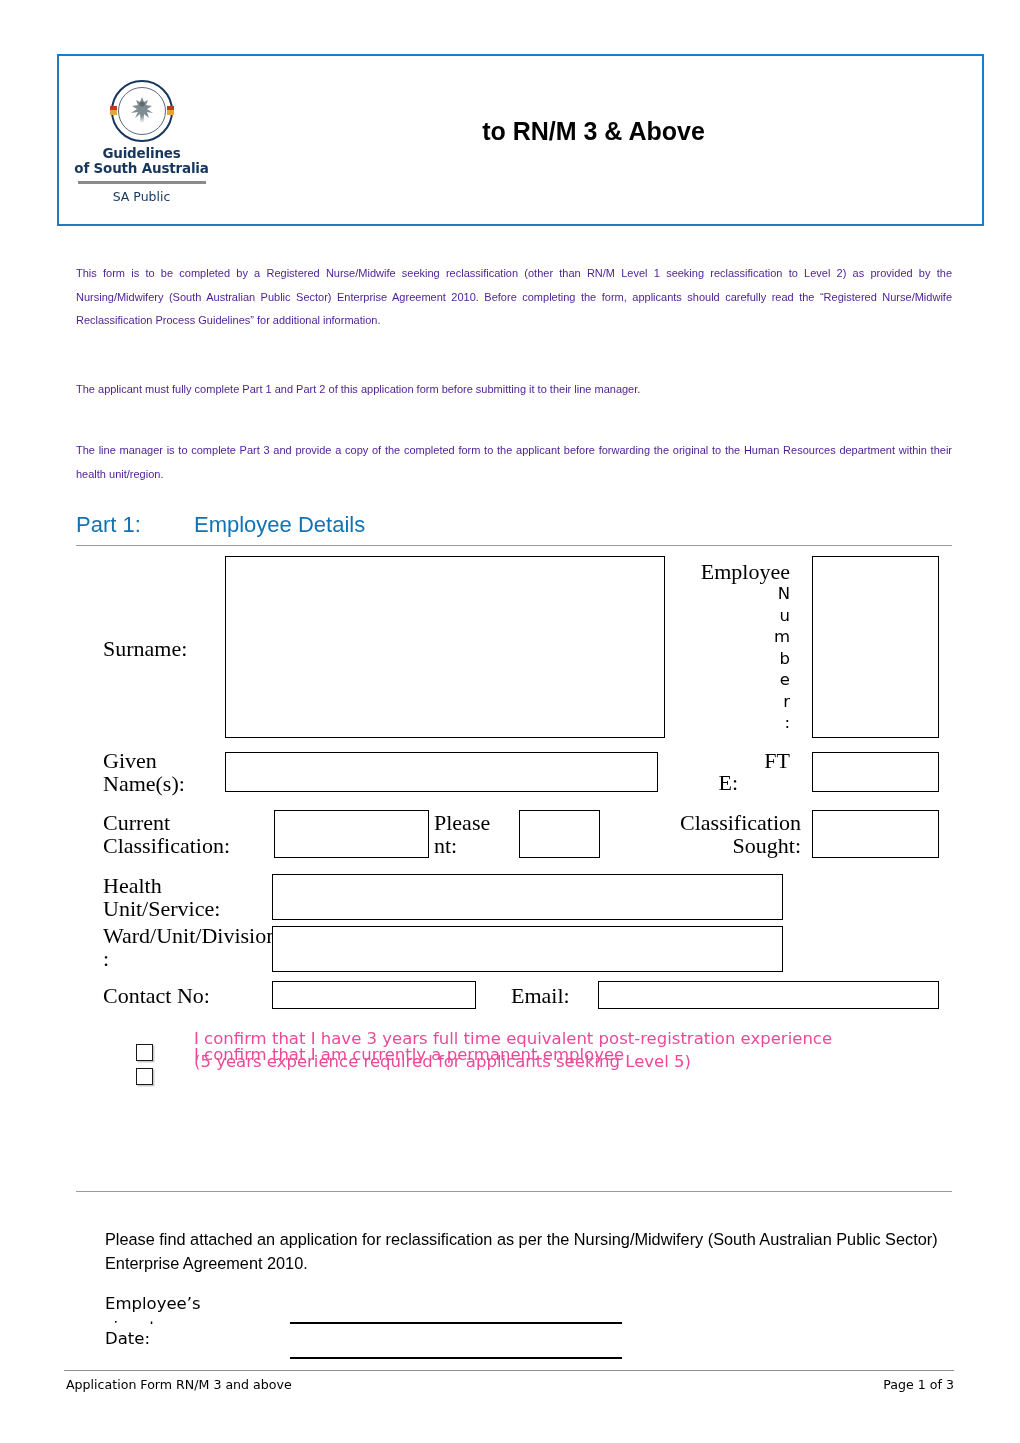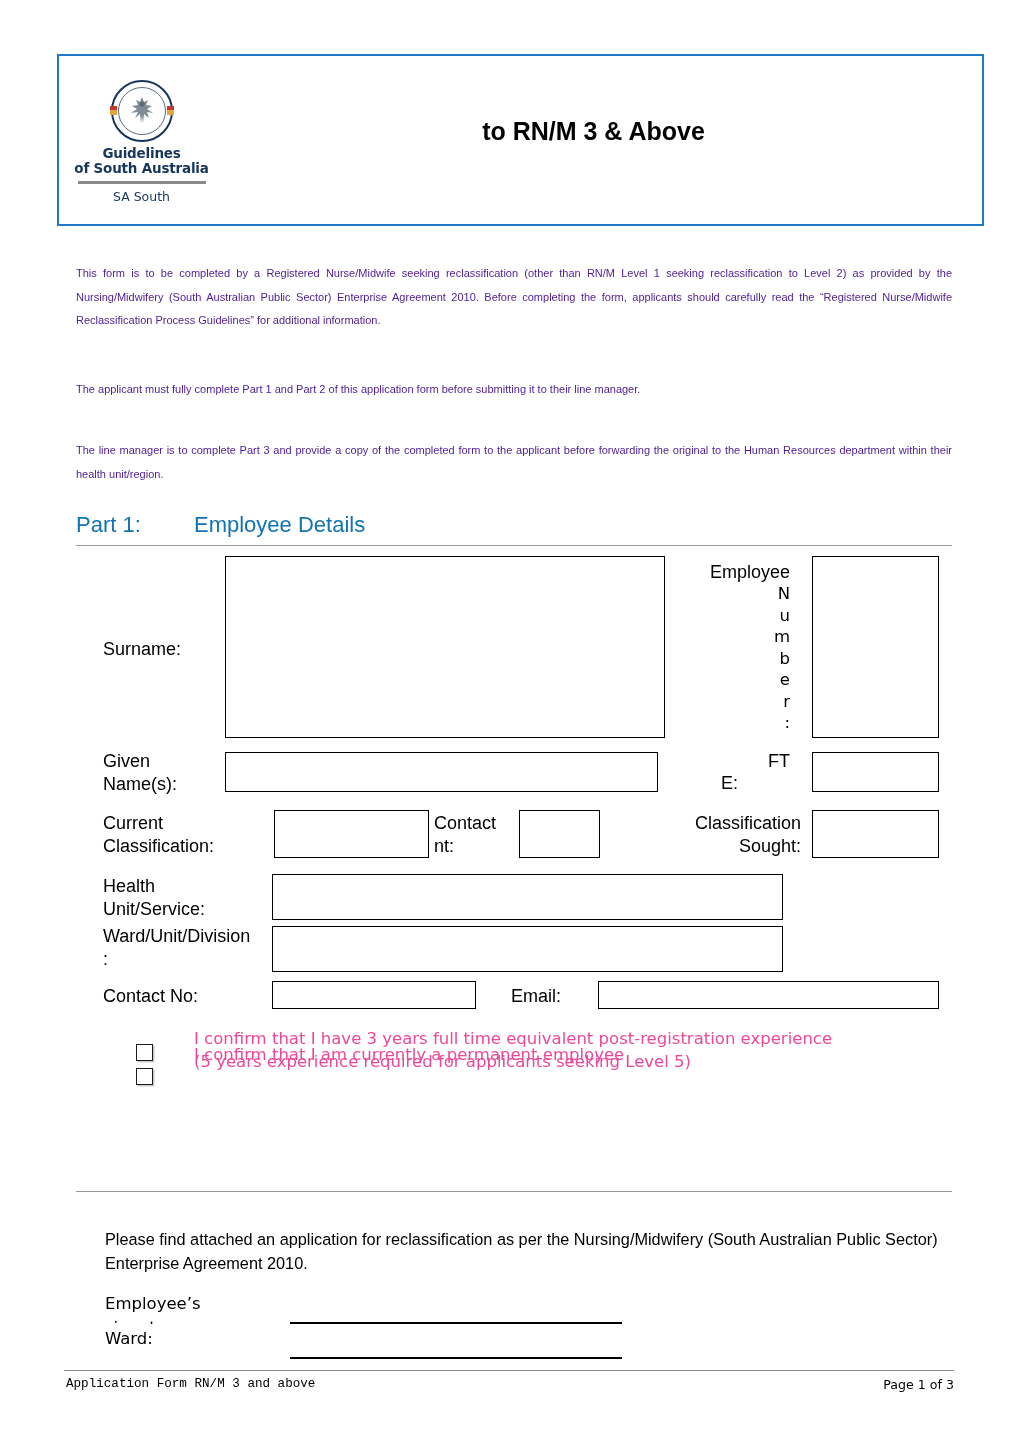--- a/index.html
+++ b/index.html
@@ -138,22 +138,22 @@
     left: 76px;
     top: 1191px;
     width: 876px;
     height: 1px;
     background: #9a9a9a;
   }
 
   
   .lbl {
     position: absolute;
-    font-family: Liberation Sans, sans-serif;
-    font-size: 18px;
+    font-family: Liberation Serif, serif;
+    font-size: 22px;
     line-height: 22.5px;
     color: #000000;
     white-space: pre-line;
   }
   .lbl.right { text-align: right; }
   .fbox {
     position: absolute;
     border: 1.6px solid #000000;
     background: #ffffff;
   }
@@ -236,21 +236,21 @@
     height: 1px;
     background: #8d8d8d;
   }
   .footer-left, .footer-right {
     position: absolute;
     top: 1377px;
     font-family: "DejaVu Sans", sans-serif;
     font-size: 12.6px;
     color: #000000;
   }
-  .footer-left  { left: 66px; font-family: Liberation Mono, monospace; }
+  .footer-left  { left: 66px; }
   .footer-right { right: 66px; }
 </style>
 </head>
 <body>
 
 <div class="header-banner">
 
   <div class="logo-block">
     <div class="crest">
       <div class="crest-ring"></div>
@@ -258,21 +258,21 @@
       <div class="crest-swatch left"></div>
       <div class="crest-swatch right"></div>
       <svg class="crest-bird" viewBox="0 0 28 32">
         <path d="M14 3 L12 8 L8 6 L10 11 L4 12 L9 15 L3 19 L10 18 L7 24 L12 20 L13 29 L14 22 L15 29 L16 20 L21 24 L19 18 L25 19 L19 15 L24 12 L18 11 L20 6 L16 8 Z" fill="#7f8c93"></path>
         <circle cx="14" cy="10" r="2.6" fill="#5d6a70"></circle>
       </svg>
     </div>
     <div class="gov-line">Guidelines</div>
     <div class="gov-line">of South Australia</div>
     <div class="gov-rule"></div>
-    <div class="sahealth-line">SA South</div>
+    <div class="sahealth-line">SA Public</div>
   </div>
 
   <div class="banner-title">
     <div>to RN/M 3 &amp; Above</div>
   </div>
 </div>
 
 <div class="intro" id="intro-1">This form is to be completed by a Registered Nurse/Midwife seeking reclassification (other than RN/M Level 1 seeking reclassification to Level 2) as provided by the Nursing/Midwifery (South Australian Public Sector) Enterprise Agreement 2010.  Before completing the form, applicants should carefully read the “Registered Nurse/Midwife Reclassification Process Guidelines” for additional information.</div>
 <div class="intro" id="intro-2">The applicant must fully complete Part 1 and Part 2 of this application form before submitting it to their line manager.</div>
 <div class="intro" id="intro-3">The line manager is to complete Part 3 and provide a copy of the completed form to the applicant before forwarding the original to the Human Resources department within their health unit/region.</div>
@@ -302,21 +302,21 @@
 <div class="fbox" style="left:225px; top:752px; width:433px; height:40px;"></div>
 
 <div class="lbl" style="left:700px; top:750px; width:90px; text-align:right;">FT</div>
 <div class="lbl" style="left:700px; top:772px; width:38px; text-align:right;">E:</div>
 <div class="fbox" style="left:812px; top:752px; width:127px; height:40px;"></div>
 
 <div class="lbl" style="left:103px; top:812px; width:170px;">Current
 Classification:</div>
 <div class="fbox" style="left:274px; top:810px; width:155px; height:48px;"></div>
 
-<div class="lbl" style="left:434px; top:812px; width:85px;">Contact
+<div class="lbl" style="left:434px; top:812px; width:85px;">Please
 nt:</div>
 <div class="fbox" style="left:519px; top:810px; width:81px; height:48px;"></div>
 
 <div class="lbl right" style="left:613px; top:812px; width:188px;">Classification
 Sought:</div>
 <div class="fbox" style="left:812px; top:810px; width:127px; height:48px;"></div>
 
 <div class="lbl" style="left:103px; top:875px; width:170px;">Health
 Unit/Service:</div>
 <div class="fbox" style="left:272px; top:874px; width:511px; height:46px;"></div>
@@ -341,18 +341,18 @@
 <div class="rule-gray-mid"></div>
 
 <div class="closing">Please find attached an application for reclassification as per the Nursing/Midwifery (South Australian Public Sector) Enterprise Agreement 2010.</div>
 
 <div class="sig-label" style="top:1293px;">Employee’s</div>
 <div class="sig-clip">
   <span>signature:</span>
 </div>
 <div class="sig-line" style="left:290px; top:1322px; width:332px;"></div>
 
-<div class="sig-label" style="top:1328px;">Ward:</div>
+<div class="sig-label" style="top:1328px;">Date:</div>
 <div class="sig-line" style="left:290px; top:1357px; width:332px;"></div>
 
 <div class="footer-rule"></div>
 <div class="footer-left">Application Form RN/M 3 and above</div>
 <div class="footer-right">Page 1 of 3</div>
 
 </body></html>

